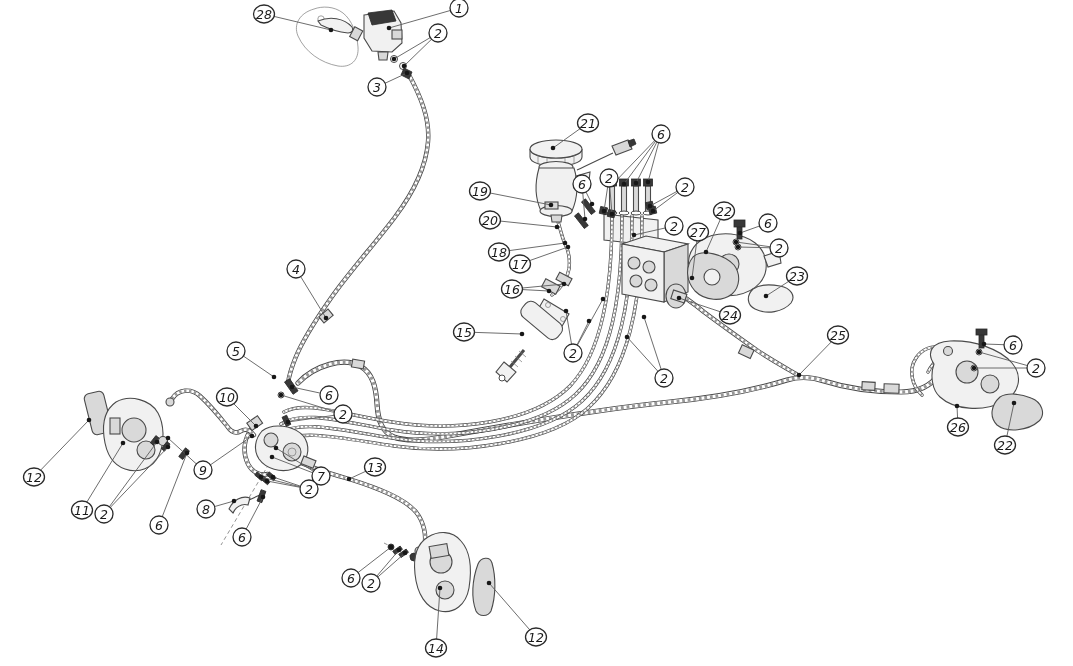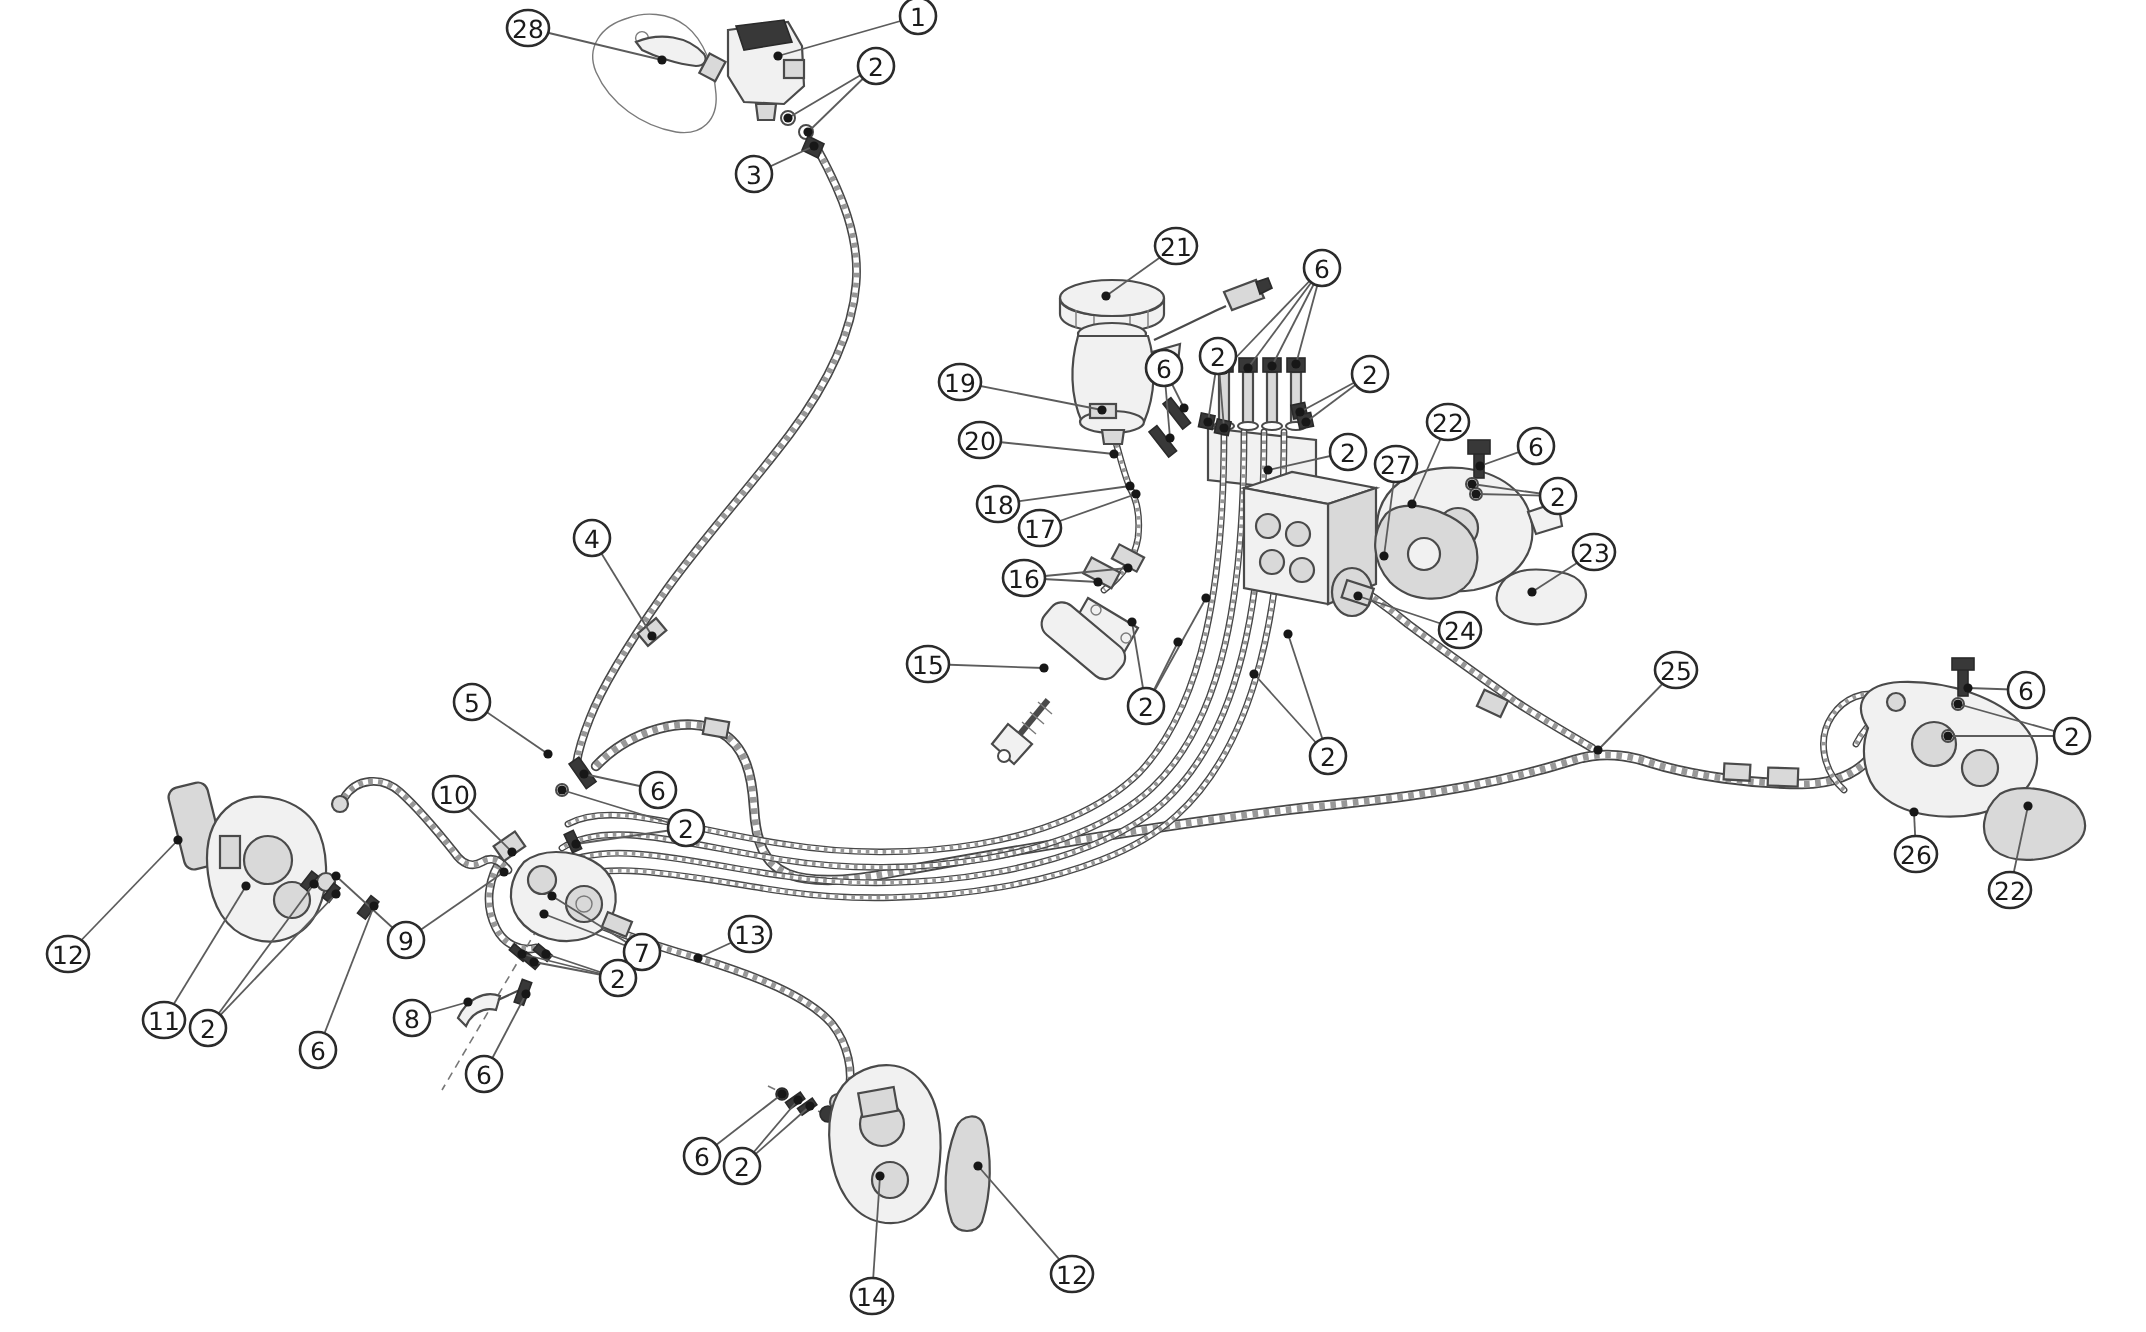--- a/index.html
+++ b/index.html
@@ -2,21 +2,21 @@
 <html style="--bg: #ffffff; --line-color: #4a4a4a; --hose-tex: #989898; --callout-stroke: #2b2b2b; --callout-fill: #ffffff; --callout-text: #1a1a1a; --leader: #5c5c5c; --dot: #171717;"><head>
 <meta charset="utf-8">
 <style>
   :root{
     --bg:#ffffff; --line-color:#4a4a4a; --hose-tex:#989898;
     --callout-stroke:#2b2b2b; --callout-fill:#ffffff; --callout-text:#1a1a1a;
     --leader:#5c5c5c; --dot:#171717;
   }
   html,body{margin:0;padding:0;background:var(--bg);}
   .stage{position:relative;width:1073px;height:666px;background:var(--bg);overflow:hidden;
-         font-family:"DejaVu Sans",sans-serif;}
+         font-family:"DejaVu Sans",sans-serif;font-style:italic;}
   svg{position:absolute;left:0;top:0;}
   
   .hoL{stroke:#474747;stroke-width:5.2;fill:none;stroke-linecap:round}
   .hiL{stroke:#ffffff;stroke-width:3.4;fill:none;stroke-linecap:round}
   .hdL{stroke:var(--hose-tex);stroke-width:3.4;fill:none;stroke-dasharray:2.8 2.8}
   .hoM{stroke:#474747;stroke-width:4.4;fill:none;stroke-linecap:round}
   .hiM{stroke:#ffffff;stroke-width:2.8;fill:none;stroke-linecap:round}
   .hdM{stroke:var(--hose-tex);stroke-width:2.8;fill:none;stroke-dasharray:2.4 2.6}
   .hoS{stroke:#474747;stroke-width:3.4;fill:none;stroke-linecap:round}
   .hiS{stroke:#ffffff;stroke-width:2;fill:none;stroke-linecap:round}

